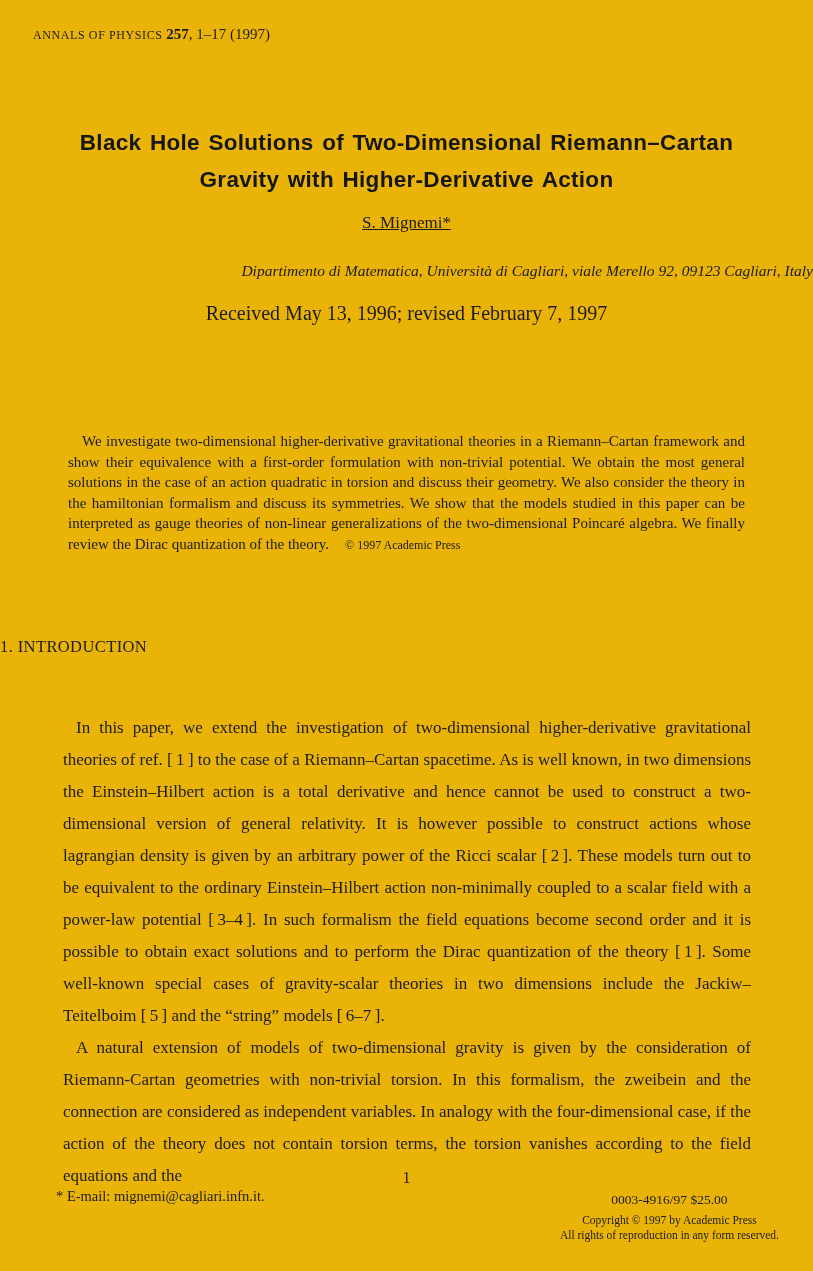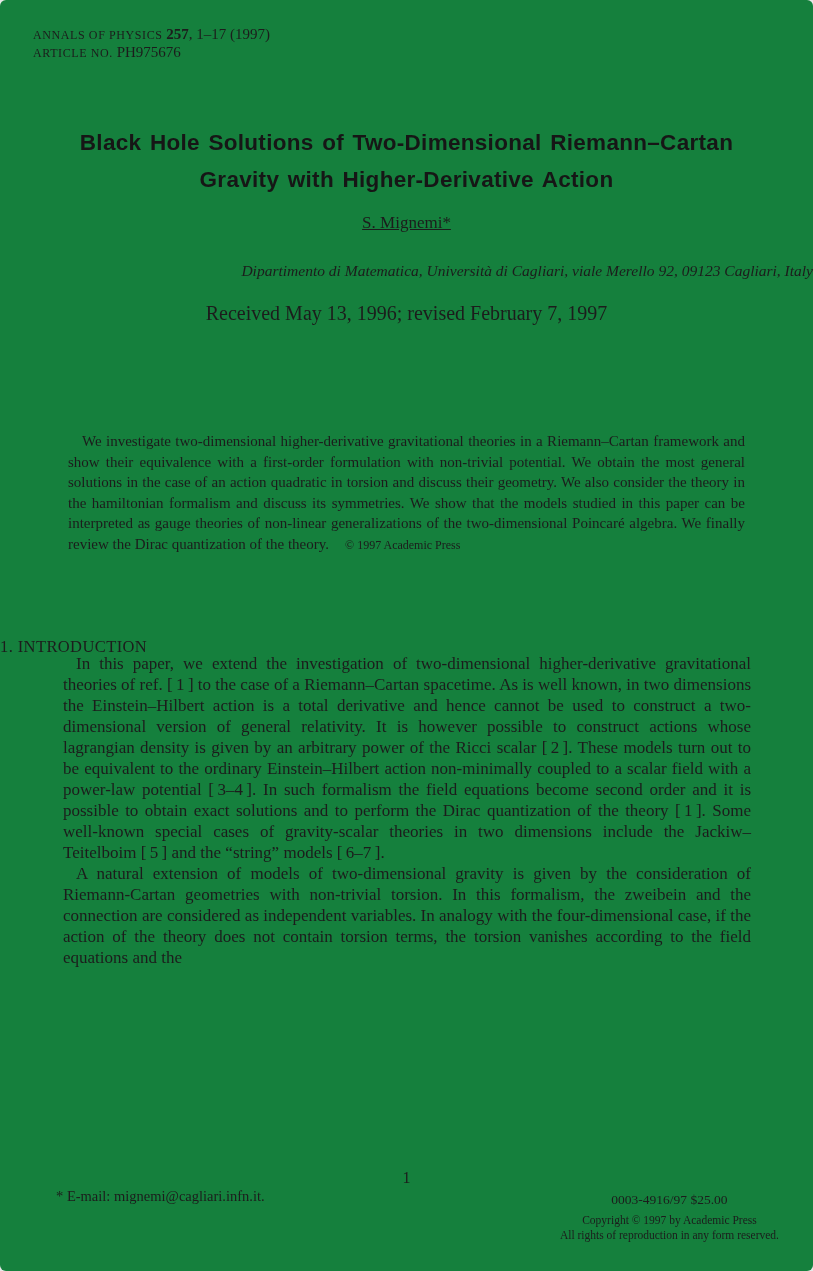--- a/index.html
+++ b/index.html
@@ -5,25 +5,24 @@
   html, body {
     margin: 0;
     padding: 0;
     background: #e8e8e8;
   }
   .page {
     position: relative;
     width: 813px;
     height: 1271px;
     margin: 0 auto;
-    background: #15803d;
+    background: #eab308;
     font-family: "Liberation Serif", serif;
     color: #1c1c1c;
     overflow: hidden;
-    border-radius: 6px;
   }
 
   
   .journal-header {
     position: absolute;
     top: 26px;
     left: 33px;
     font-size: 15px;
     line-height: 17px;
     white-space: nowrap;
@@ -109,25 +108,25 @@
     margin: 0;
     text-align: left;
     font-weight: normal;
     font-size: 16.5px;
     letter-spacing: 0.4px;
   }
 
   
   .body-text {
     position: absolute;
-    top: 653px;
+    top: 712px;
     left: 63px;
     width: 688px;
     font-size: 17px;
-    line-height: 21px;
+    line-height: 32px;
     text-align: justify;
   }
   .body-text p {
     margin: 0;
     text-indent: 13px;
   }
 
   
   .footnote {
     position: absolute;
@@ -162,21 +161,20 @@
     line-height: 14.5px;
   }
 </style>
 </head>
 <body>
 
 <div class="page">
 
   <div class="journal-header">
     <div><span class="jh-sc">ANNALS OF PHYSICS</span> <span class="jh-vol">257</span><span>, 1–17 (1997)</span></div>
-    <div><span class="jh-sc">ARTICLE NO.</span> <span>PH975676</span></div>
   </div>
 
   <h1 class="paper-title">Black Hole Solutions of Two-Dimensional Riemann–Cartan Gravity with Higher-Derivative Action</h1>
 
   <div class="author">S. Mignemi*</div>
 
   <div class="affiliation">Dipartimento di Matematica, Università di Cagliari, viale Merello 92, 09123 Cagliari, Italy</div>
 
   <div class="received">Received May 13, 1996; revised February 7, 1997</div>
 

